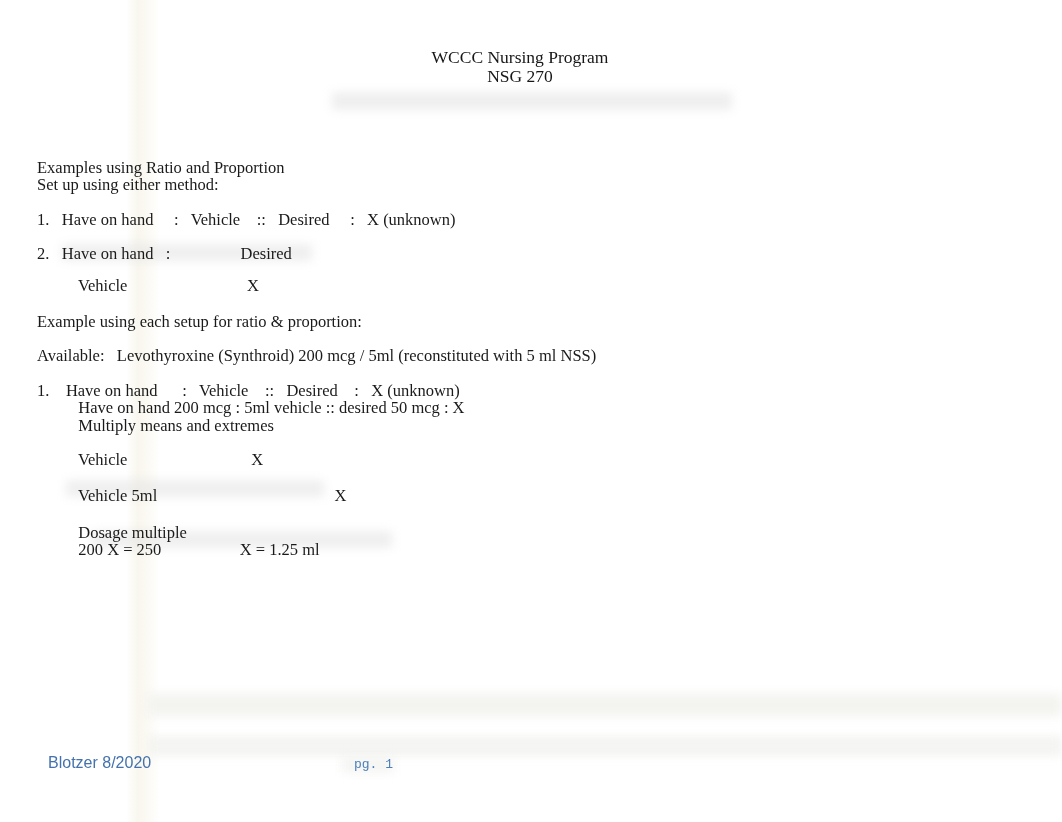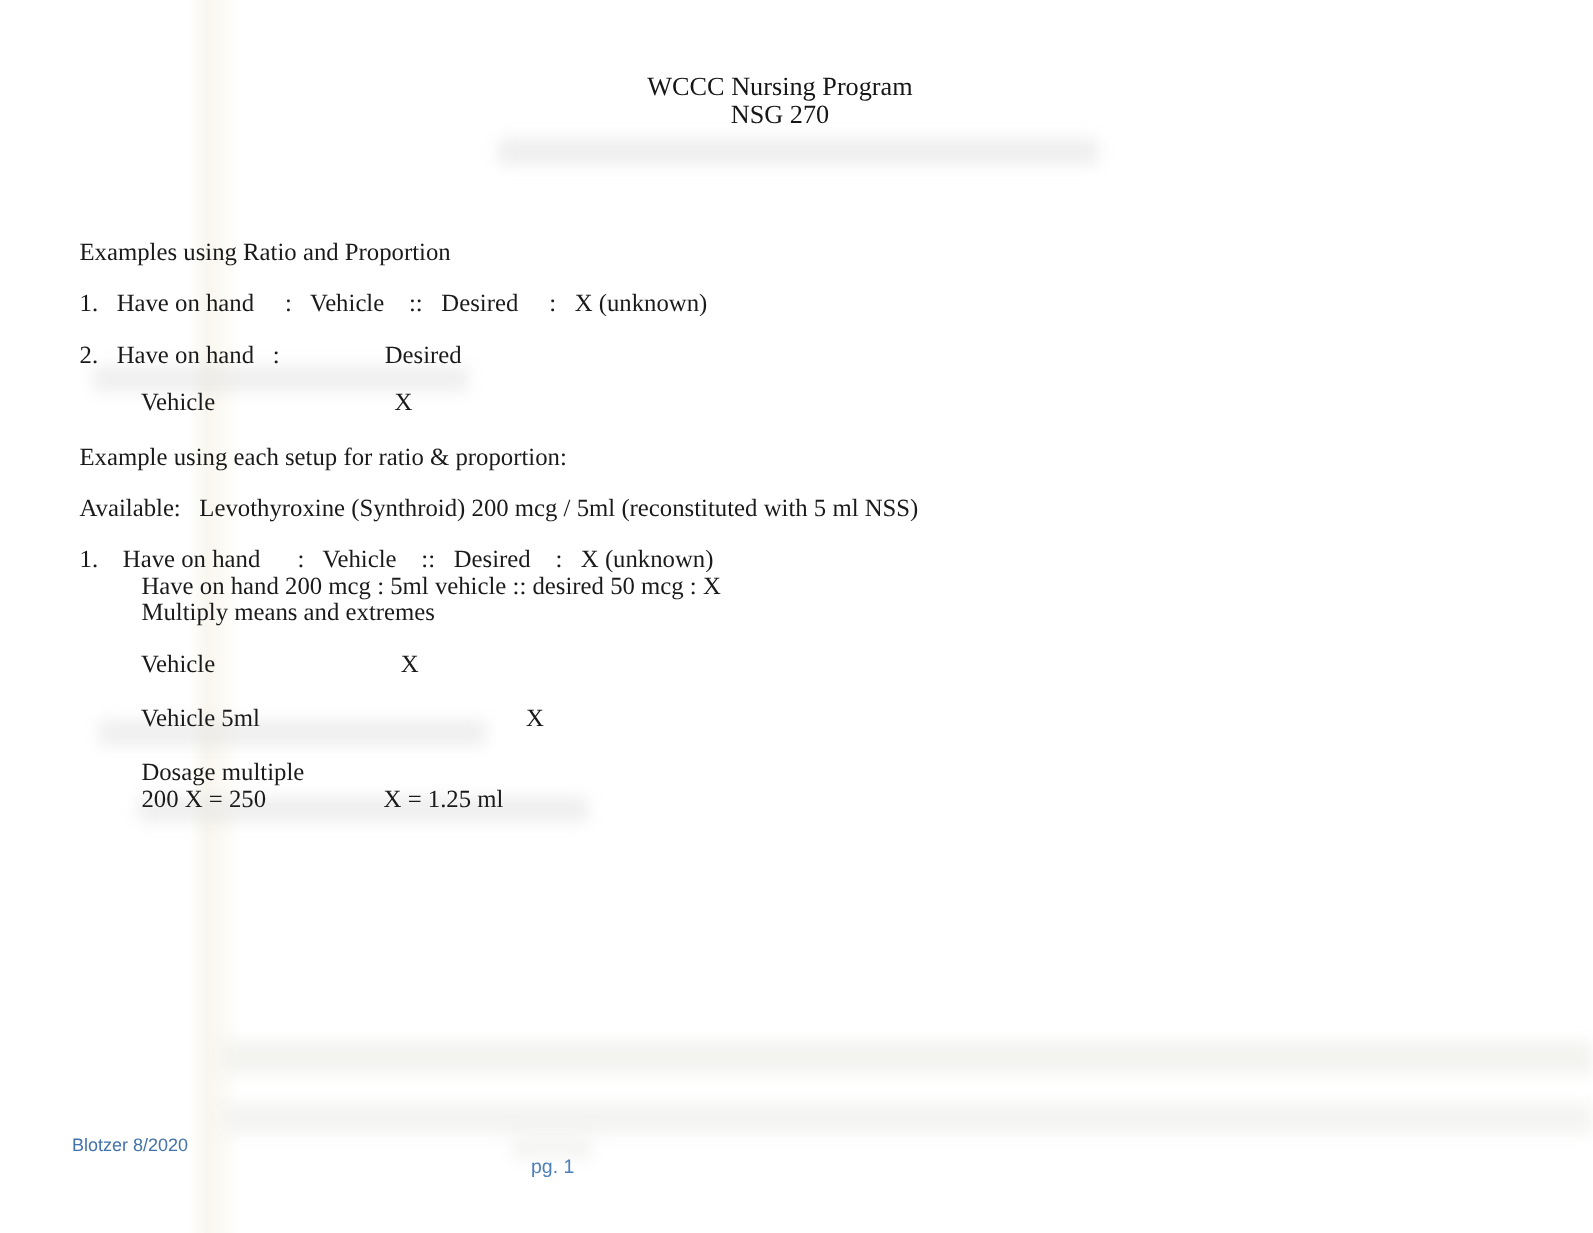--- a/index.html
+++ b/index.html
@@ -69,21 +69,21 @@
   }
   .header-line {
     font-size: 17.5px;
     line-height: 18.6px;
     color: #161616;
     white-space: pre;
   }
 
   .body-block {
     position: absolute;
-    left: 53px;
+    left: 37px;
     top: 159px;
     width: 990px;
   }
   .line {
     font-size: 16.5px;
     line-height: 17.4px;
     color: #1a1a1a;
     white-space: pre;
     min-height: 17.4px;
   }
@@ -97,30 +97,30 @@
     left: 48px;
     top: 753px;
     width: 990px;
     height: 24px;
   }
   .footer-author {
     position: absolute;
     left: 0;
     top: 0;
     font-family: "Liberation Sans", "DejaVu Sans", sans-serif;
-    font-size: 12px;
+    font-size: 16px;
     line-height: 20px;
     color: #4372ad;
     white-space: pre;
   }
   .footer-page {
     position: absolute;
     left: 306px;
-    top: 17px;
-    font-family: Liberation Sans, sans-serif;
+    top: 4px;
+    font-family: Liberation Mono, monospace;
     font-size: 13px;
     line-height: 16px;
     color: #4c7fb8;
     white-space: pre;
   }
 </style>
 </head>
 <body>
 
 <div class="page-surface">
@@ -137,20 +137,21 @@
 <div class="doc">
 
   <div class="header-block">
     <div class="header-line">WCCC Nursing Program</div>
     <div class="header-line">NSG 270</div>
   </div>
 
   <div class="body-block">
 
     <div class="line">Examples using Ratio and Proportion</div>
+    <div class="line">Set up using either method:</div>
 
     <div class="gap-md"></div>
 
     <div class="line">1.   Have on hand     :   Vehicle    ::   Desired     :   X (unknown)</div>
 
     <div class="gap-md"></div>
 
     <div class="line">2.   Have on hand   :                 Desired</div>
     <div class="gap-sm"></div>
     <div class="line">          Vehicle                             X</div>

